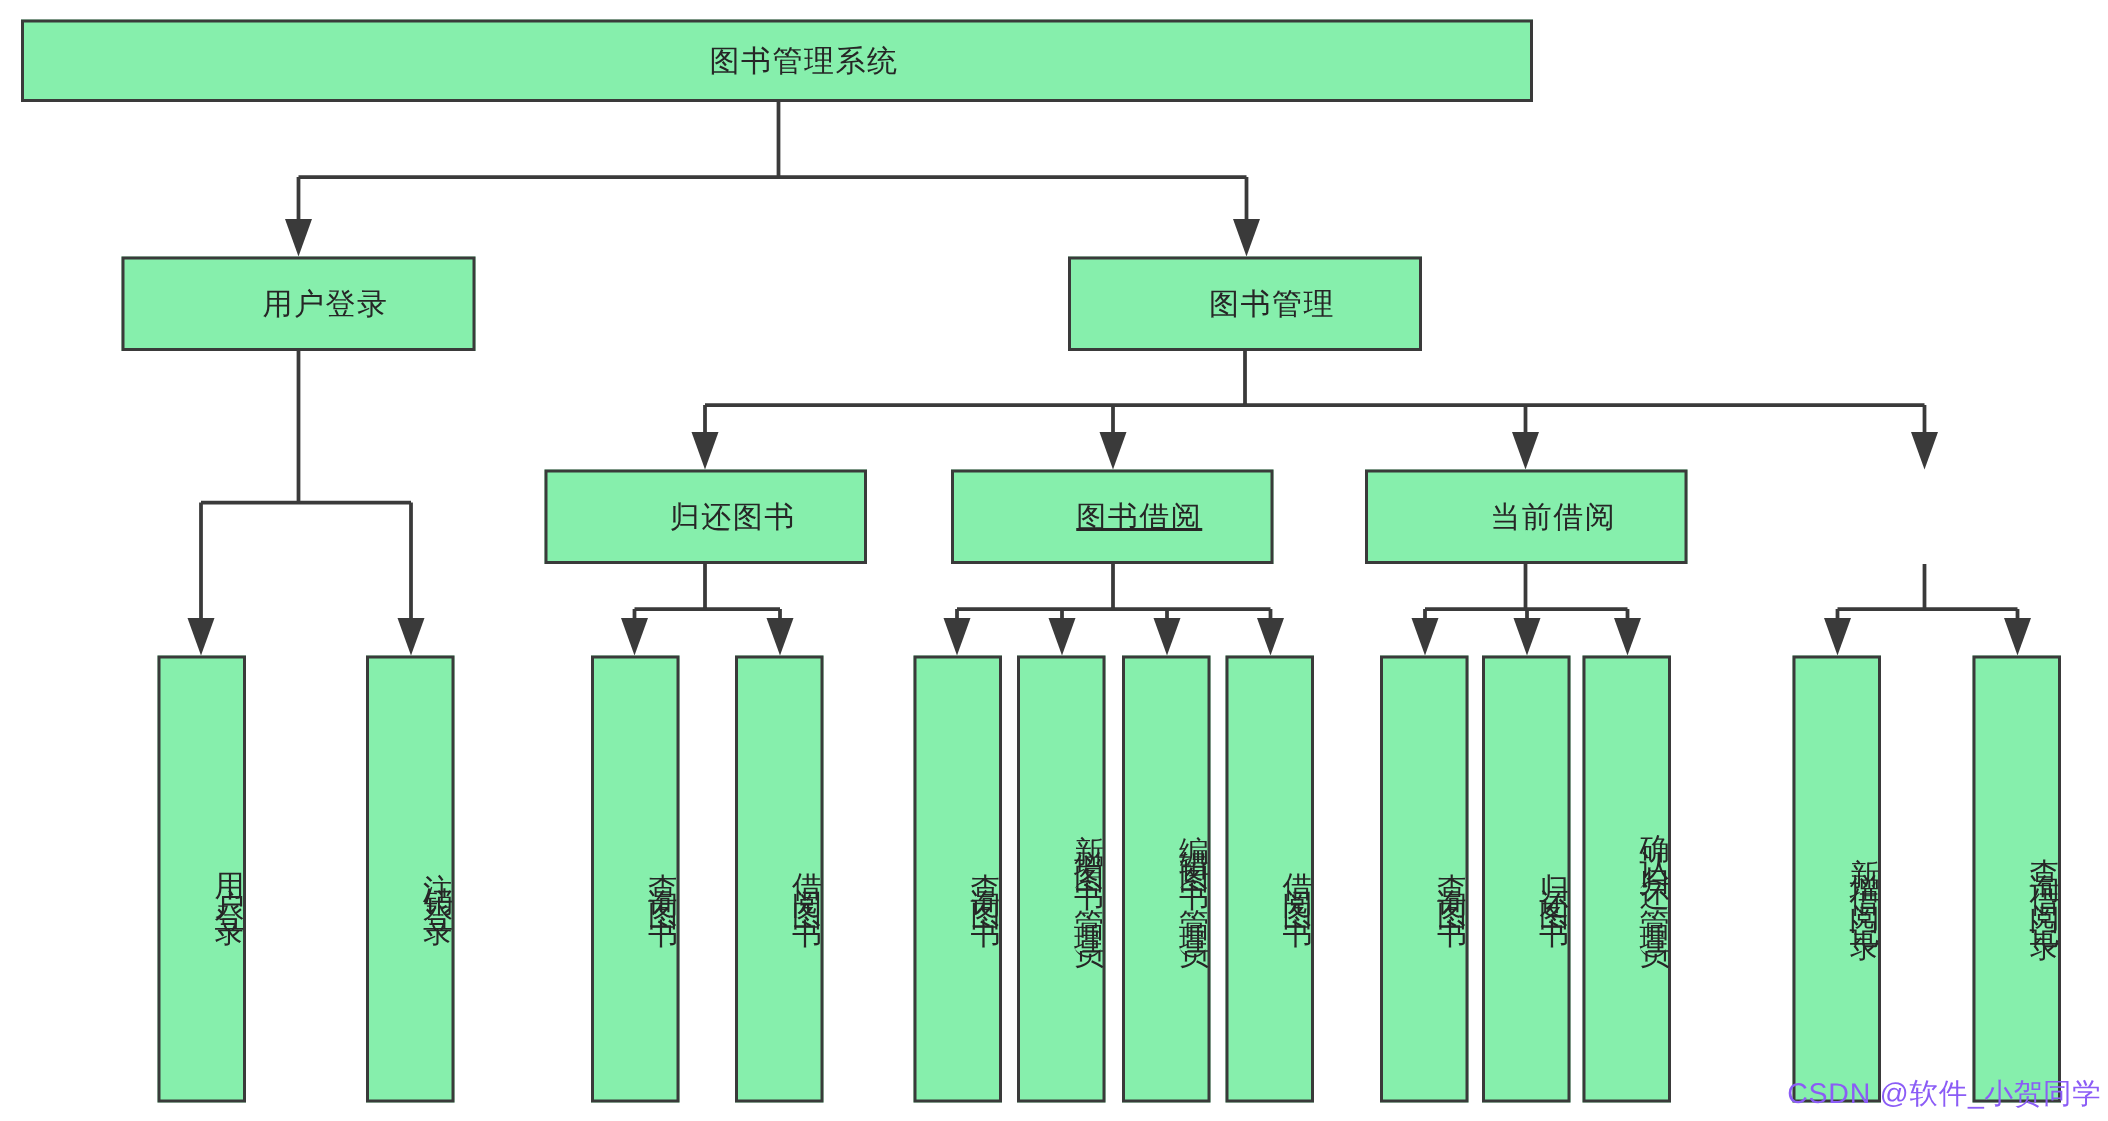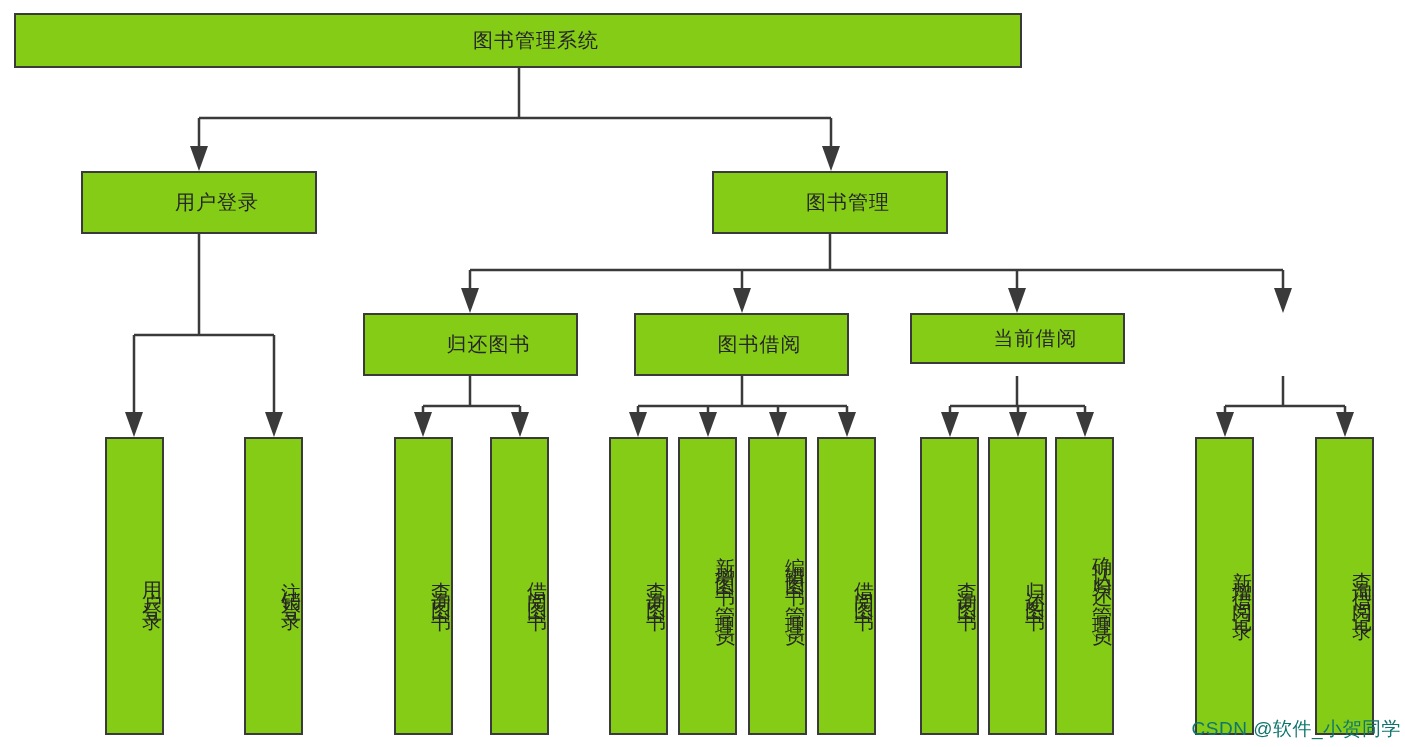--- a/index.html
+++ b/index.html
@@ -12,21 +12,21 @@
     overflow: hidden;
   }
   .connectors {
     position: absolute;
     left: 0; top: 0;
     z-index: 0;
   }
   .box {
     position: absolute;
     box-sizing: border-box;
-    background: #84cc16;
+    background: #86efac;
     border: 2px solid #3a3a3a;
     display: flex;
     align-items: center;
     justify-content: center;
     color: #262626;
     z-index: 1;
     padding-left: 36px;
   }
   .box.hz { font-size: 20px; letter-spacing: 1px; }
   .box.vt span {
@@ -35,21 +35,21 @@
     font-size: 20px;
     letter-spacing: 10px;
     line-height: 1;
     white-space: nowrap;
   }
   .watermark {
     position: absolute;
     right: 4px;
     top: 716px;
     font-size: 19px;
-    color: #0f766e;
+    color: #8b5cf6;
     z-index: 2;
     letter-spacing: 0.5px;
   }
 </style>
 </head>
 <body>
 
 <div class="stage">
 
   <svg class="connectors" width="1405" height="747" viewBox="0 0 1405 747" aria-hidden="true">
@@ -91,24 +91,24 @@
   <div class="box hz" style="left:81px; top:171px; width:236px; height:63px;">
     <span>用户登录</span>
   </div>
   <div class="box hz" style="left:712px; top:171px; width:236px; height:63px;">
     <span>图书管理</span>
   </div>
 
   <div class="box hz" style="left:363px; top:313px; width:215px; height:63px;">
     <span>归还图书</span>
   </div>
-  <div class="box hz" style="left:634px; top:313px; width:215px; height:63px;">
+  <div class="box hz" style="left:634px; top:313px; width:215px; height:63px;text-decoration:underline;">
     <span>图书借阅</span>
   </div>
-  <div class="box hz" style="left:910px; top:313px; width:215px; height:51px;">
+  <div class="box hz" style="left:910px; top:313px; width:215px; height:63px;">
     <span>当前借阅</span>
   </div>
 
   <div class="box vt" style="left:105px; top:437px; width:59px; height:298px;">
     <span>用户登录</span>
   </div>
   <div class="box vt" style="left:244px; top:437px; width:59px; height:298px;">
     <span>注销登录</span>
   </div>
 

